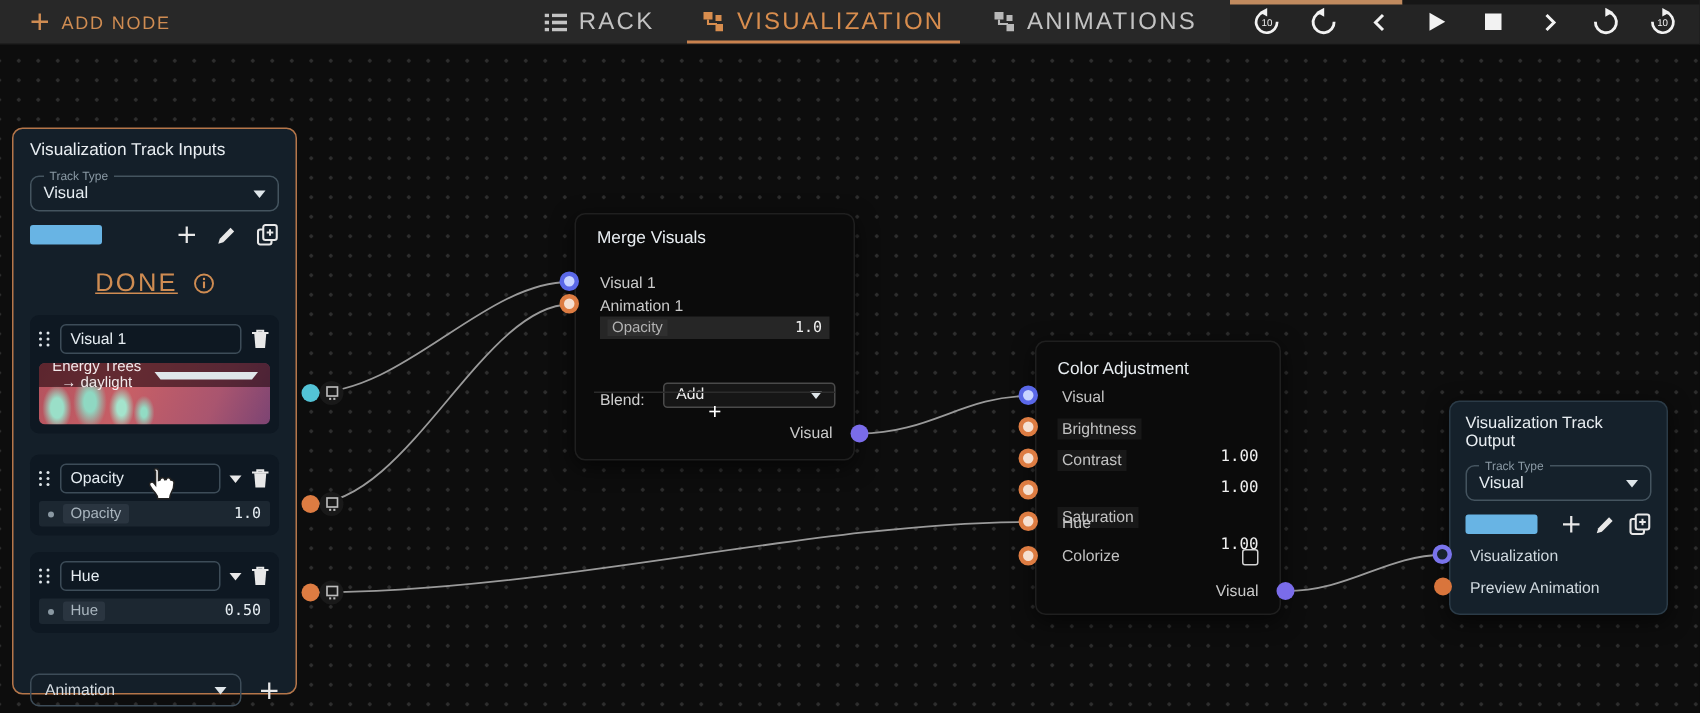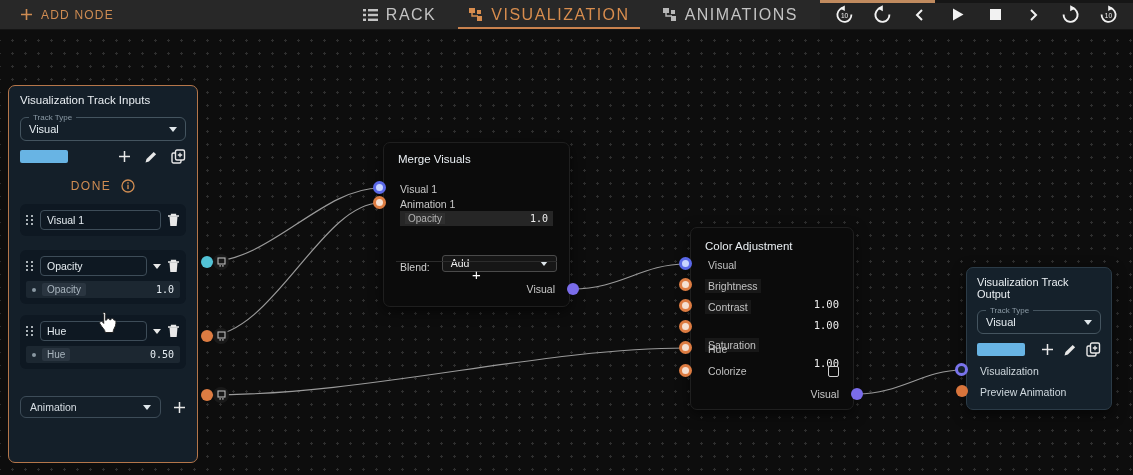--- a/index.html
+++ b/index.html
@@ -53,21 +53,21 @@
   .swatch-row { display:flex; align-items:center; }
   .swatch { width:48px; height:13px; border-radius:2px; background:#68b4e4; cursor:pointer; }
   .mini-icons { margin-left:auto; display:flex; align-items:center; gap:13px; }
   .mini-icons svg { display:block; cursor:pointer; }
 
   
   .inputs-panel { left:8px; top:55px; width:190px; height:378px;
     background:#141f29; border:1px solid #b5764a; border-radius:7px; padding:8px 11px; }
   .done-row { display:flex; align-items:center; justify-content:center; gap:10px;
     margin-top:15px; cursor:pointer; }
-  .done-label { color:#cf8c52; font-size:12px; letter-spacing:1.5px; }
+  .done-label { color:#cf8c52; font-size:17px; letter-spacing:1.5px;text-decoration:underline; }
   .card { background:#0e1822; border-radius:6px; padding:6px; margin-top:11px; }
   .card-head { display:flex; align-items:center; gap:6px; }
   .handle { display:grid; grid-template-columns:3px 3px; grid-gap:2px; cursor:grab; }
   .handle i { width:2px; height:2px; background:#dfe6ea; border-radius:50%; }
   .txtbox { flex:1; height:20px; border:1px solid #3d4c58; border-radius:4px;
     background:transparent; color:#e6edf2; font-size:10.5px; padding:0 6px;
     display:flex; align-items:center; }
   .preview { margin-top:6px; height:41px; border-radius:4px; overflow:hidden; position:relative;
     background:
       radial-gradient(14px 22px at 12px 30px, #9adfc8 30%, rgba(154,223,200,0) 70%),
@@ -279,20 +279,26 @@
             <i></i>
           </span>
         <div class="txtbox">
             <span>Visual 1</span>
           </div>
         <svg width="13" height="14" viewBox="0 0 13 14">
             <path d="M1 3h11M4.5 3V1.5h4V3" stroke="#e8e8e8" stroke-width="1.3" fill="none"></path>
             <path d="M2.5 3.5h8l-.8 9.5h-6.4z" fill="#e8e8e8"></path>
           </svg>
       </div>
+      <div class="preview">
+        <div class="preview-bar">
+          <span>Energy Trees → daylight</span>
+          <span class="caret"></span>
+        </div>
+      </div>
     </div>
 
     <div class="card" style="margin-top:14px;">
       <div class="card-head">
         <span class="handle">
             <i></i>
             <i></i>
             <i></i>
             <i></i>
             <i></i>

